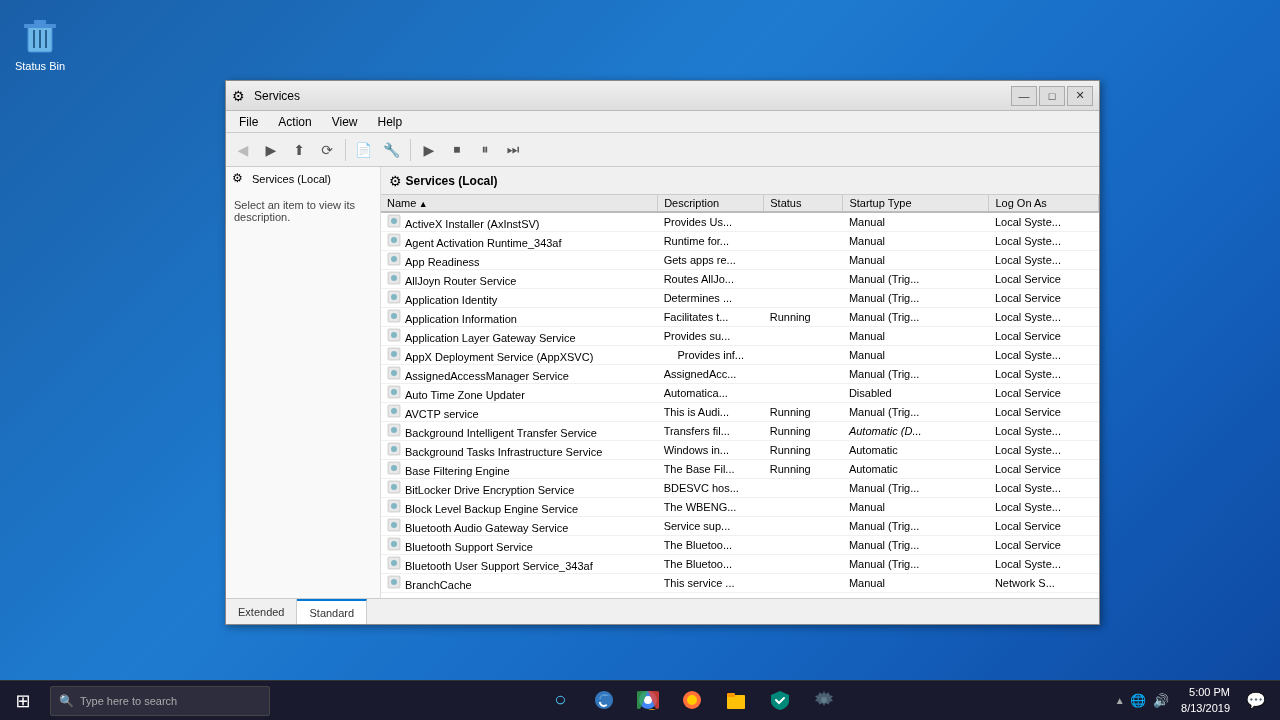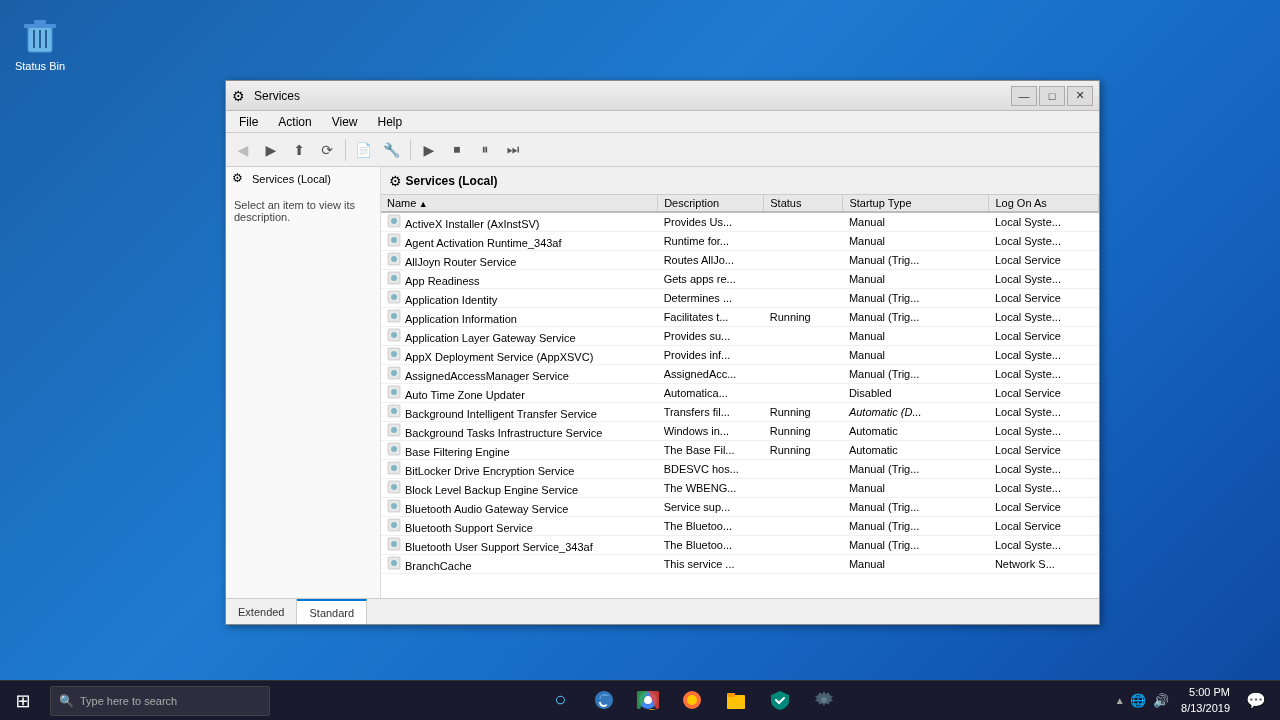--- a/index.html
+++ b/index.html
@@ -473,38 +473,38 @@
                   <td style="max-width: 130px;">Runtime for...</td>
                   <td style="min-width: 65px;"></td>
                   <td style="min-width: 120px;">Manual</td>
                   <td style="min-width: 90px;">Local Syste...</td>
                 </tr>
                 <tr>
                   <td style="min-width: 220px; max-width: 240px;">
                     <div class="name-cell"><span class="row-icon"><svg width="14" height="14" viewBox="0 0 14 14">
                           <rect x="1" y="1" width="12" height="12" rx="1" fill="#e8e8e8" stroke="#aaa" stroke-width="0.5"></rect>
                           <circle cx="7" cy="7" r="3" fill="#6ab" opacity="0.8"></circle>
+                        </svg></span>App Readiness</div>
+                  </td>
+                  <td style="max-width: 130px;">Gets apps re...</td>
+                  <td style="min-width: 65px;"></td>
+                  <td style="min-width: 120px;">Manual</td>
+                  <td style="min-width: 90px;">Local Syste...</td>
+                </tr>
+                <tr>
+                  <td style="min-width: 220px; max-width: 240px;">
+                    <div class="name-cell"><span class="row-icon"><svg width="14" height="14" viewBox="0 0 14 14">
+                          <rect x="1" y="1" width="12" height="12" rx="1" fill="#e8e8e8" stroke="#aaa" stroke-width="0.5"></rect>
+                          <circle cx="7" cy="7" r="3" fill="#6ab" opacity="0.8"></circle>
                         </svg></span>AllJoyn Router Service</div>
                   </td>
                   <td style="max-width: 130px;">Routes AllJo...</td>
                   <td style="min-width: 65px;"></td>
                   <td style="min-width: 120px;">Manual (Trig...</td>
                   <td style="min-width: 90px;">Local Service</td>
-                </tr>
-                <tr>
-                  <td style="min-width: 220px; max-width: 240px;">
-                    <div class="name-cell"><span class="row-icon"><svg width="14" height="14" viewBox="0 0 14 14">
-                          <rect x="1" y="1" width="12" height="12" rx="1" fill="#e8e8e8" stroke="#aaa" stroke-width="0.5"></rect>
-                          <circle cx="7" cy="7" r="3" fill="#6ab" opacity="0.8"></circle>
-                        </svg></span>App Readiness</div>
-                  </td>
-                  <td style="max-width: 130px;">Gets apps re...</td>
-                  <td style="min-width: 65px;"></td>
-                  <td style="min-width: 120px;">Manual</td>
-                  <td style="min-width: 90px;">Local Syste...</td>
                 </tr>
                 <tr>
                   <td style="min-width: 220px; max-width: 240px;">
                     <div class="name-cell"><span class="row-icon"><svg width="14" height="14" viewBox="0 0 14 14">
                           <rect x="1" y="1" width="12" height="12" rx="1" fill="#e8e8e8" stroke="#aaa" stroke-width="0.5"></rect>
                           <circle cx="7" cy="7" r="3" fill="#6ab" opacity="0.8"></circle>
                         </svg></span>Application Identity</div>
                   </td>
                   <td style="max-width: 130px;">Determines ...</td>
                   <td style="min-width: 65px;"></td>
@@ -535,21 +535,21 @@
                   <td style="min-width: 120px;">Manual</td>
                   <td style="min-width: 90px;">Local Service</td>
                 </tr>
                 <tr>
                   <td style="min-width: 220px; max-width: 240px;">
                     <div class="name-cell"><span class="row-icon"><svg width="14" height="14" viewBox="0 0 14 14">
                           <rect x="1" y="1" width="12" height="12" rx="1" fill="#e8e8e8" stroke="#aaa" stroke-width="0.5"></rect>
                           <circle cx="7" cy="7" r="3" fill="#6ab" opacity="0.8"></circle>
                         </svg></span>AppX Deployment Service (AppXSVC)</div>
                   </td>
-                  <td style="max-width: 130px;">Provides inf...</td>
+                  <td style="max-width: 130px; text-align: center;">Provides inf...</td>
                   <td style="min-width: 65px;"></td>
                   <td style="min-width: 120px;">Manual</td>
                   <td style="min-width: 90px;">Local Syste...</td>
                 </tr>
                 <tr>
                   <td style="min-width: 220px; max-width: 240px;">
                     <div class="name-cell"><span class="row-icon"><svg width="14" height="14" viewBox="0 0 14 14">
                           <rect x="1" y="1" width="12" height="12" rx="1" fill="#e8e8e8" stroke="#aaa" stroke-width="0.5"></rect>
                           <circle cx="7" cy="7" r="3" fill="#6ab" opacity="0.8"></circle>
                         </svg></span>AssignedAccessManager Service</div>
@@ -562,20 +562,32 @@
                 <tr>
                   <td style="min-width: 220px; max-width: 240px;">
                     <div class="name-cell"><span class="row-icon"><svg width="14" height="14" viewBox="0 0 14 14">
                           <rect x="1" y="1" width="12" height="12" rx="1" fill="#e8e8e8" stroke="#aaa" stroke-width="0.5"></rect>
                           <circle cx="7" cy="7" r="3" fill="#6ab" opacity="0.8"></circle>
                         </svg></span>Auto Time Zone Updater</div>
                   </td>
                   <td style="max-width: 130px;">Automatica...</td>
                   <td style="min-width: 65px;"></td>
                   <td style="min-width: 120px;">Disabled</td>
+                  <td style="min-width: 90px;">Local Service</td>
+                </tr>
+                <tr>
+                  <td style="min-width: 220px; max-width: 240px;">
+                    <div class="name-cell"><span class="row-icon"><svg width="14" height="14" viewBox="0 0 14 14">
+                          <rect x="1" y="1" width="12" height="12" rx="1" fill="#e8e8e8" stroke="#aaa" stroke-width="0.5"></rect>
+                          <circle cx="7" cy="7" r="3" fill="#6ab" opacity="0.8"></circle>
+                        </svg></span>AVCTP service</div>
+                  </td>
+                  <td style="max-width: 130px;">This is Audi...</td>
+                  <td style="min-width: 65px;">Running</td>
+                  <td style="min-width: 120px;">Manual (Trig...</td>
                   <td style="min-width: 90px;">Local Service</td>
                 </tr>
                 <tr>
                   <td style="min-width: 220px; max-width: 240px;">
                     <div class="name-cell"><span class="row-icon"><svg width="14" height="14" viewBox="0 0 14 14">
                           <rect x="1" y="1" width="12" height="12" rx="1" fill="#e8e8e8" stroke="#aaa" stroke-width="0.5"></rect>
                           <circle cx="7" cy="7" r="3" fill="#6ab" opacity="0.8"></circle>
                         </svg></span>Background Intelligent Transfer Service</div>
                   </td>
                   <td style="max-width: 130px;">Transfers fil...</td>

